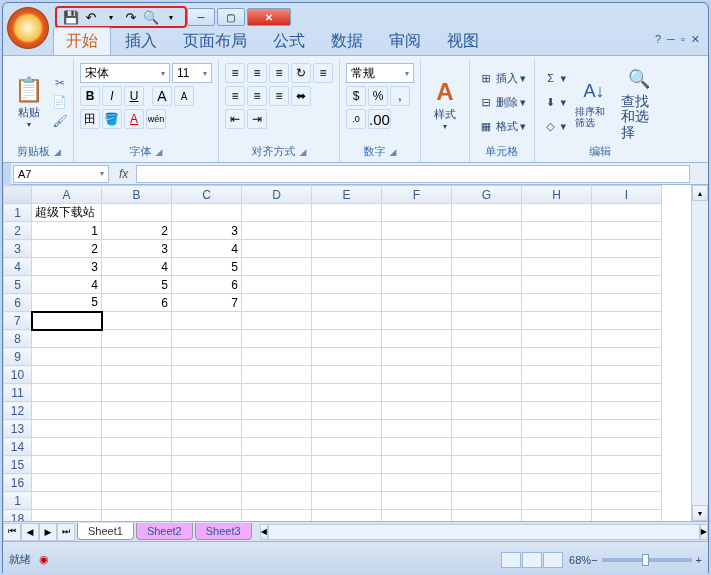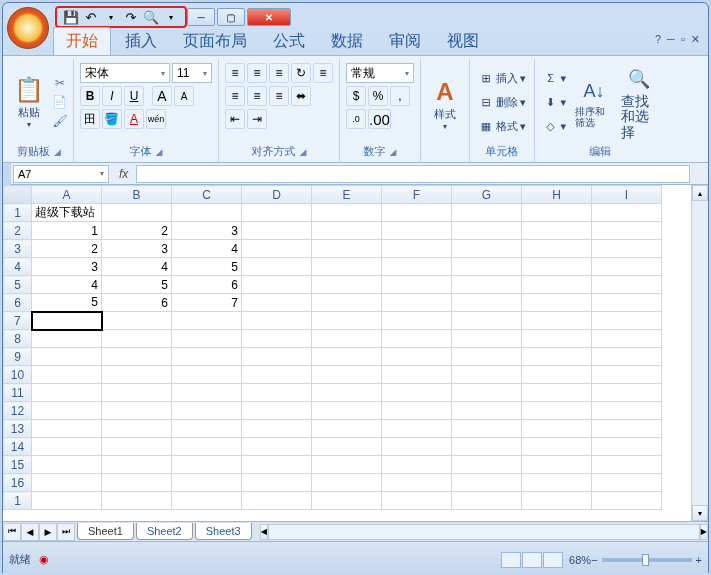--- a/index.html
+++ b/index.html
@@ -50,21 +50,21 @@
 td.cell { text-align: right; }
 td.cell.txt { text-align: left; }
 .active-cell { border: 2px solid #000 !important; position: relative; }
 .vscroll { width: 17px; background: #e6eef8; border-left: 1px solid #bcd; display: flex; flex-direction: column; }
 .vscroll .btn, .hscroll .btn { background: linear-gradient(#f5f8fc,#dde8f4); border: 1px solid #bcd; font-size: 8px; display: flex; align-items: center; justify-content: center; height: 16px; }
 .vscroll .track { flex: 1; }
 .sheet-bar { display: flex; background: #d9e5f4; height: 20px; align-items: center; border-top: 1px solid #9ab8dd; font-size: 11px; }
 .nav-btns { display: flex; }
 .nav-btns .nb { width: 18px; height: 18px; border: 1px solid #bcd; background: #eaf2fc; display: flex; align-items: center; justify-content: center; font-size: 9px; }
 .sheet-tab { padding: 2px 10px; background: #fff; border: 1px solid #999; border-top: none; border-radius: 0 0 4px 4px; margin-left: 2px; color: #333; }
-.sheet-tab.inactive { background: #ffffff; color: #2a5a9a; }
+.sheet-tab.inactive { background: #f0abfc; color: #2a5a9a; }
 .hscroll { flex: 1; margin-left: 8px; display: flex; height: 16px; }
 .hscroll .track { flex: 1; border: 1px solid #bcd; background: #eaf2fc; }
 .status-bar { height: 36px; background: linear-gradient(#d9e5f4,#c3d6ee); display: flex; align-items: center; padding: 0 6px; font-size: 11px; color: #2a4a7a; border-top: 1px solid #9ab8dd; }
 .status-bar .spacer { flex: 1; }
 .view-btns { display: flex; gap: 1px; margin-right: 6px; }
 .view-btns .vb { width: 20px; height: 16px; border: 1px solid #9ab8dd; background: #eaf2fc; }
 .zoom { display: flex; align-items: center; gap: 4px; }
 .slider { width: 90px; height: 4px; background: #9ab8dd; position: relative; }
 .slider .thumb { position: absolute; left: 45%; top: -4px; width: 7px; height: 12px; background: #f5f8fc; border: 1px solid #7a9acc; }
 .watermark { position: absolute; right: 6px; bottom: 32px; font-size: 18px; font-weight: bold; color: #3aaa48; text-shadow: 1px 1px #fff; font-style: italic; }
@@ -482,20 +482,32 @@
               <td class="cell"></td>
               <td class="cell"></td>
               <td class="cell"></td>
               <td class="cell"></td>
               <td class="cell"></td>
               <td class="cell"></td>
               <td class="cell"></td>
               <td class="cell"></td>
               <td class="cell"></td>
             </tr>
+            <tr>
+              <td class="rowh">18</td>
+              <td class="cell"></td>
+              <td class="cell"></td>
+              <td class="cell"></td>
+              <td class="cell"></td>
+              <td class="cell"></td>
+              <td class="cell"></td>
+              <td class="cell"></td>
+              <td class="cell"></td>
+              <td class="cell"></td>
+            </tr>
           </tbody>
         </table>
     </div>
     <div class="vscroll">
       <div class="btn">▴</div>
         <div class="track"></div>
         <div class="btn">▾</div>
     </div>
   </div>
 

